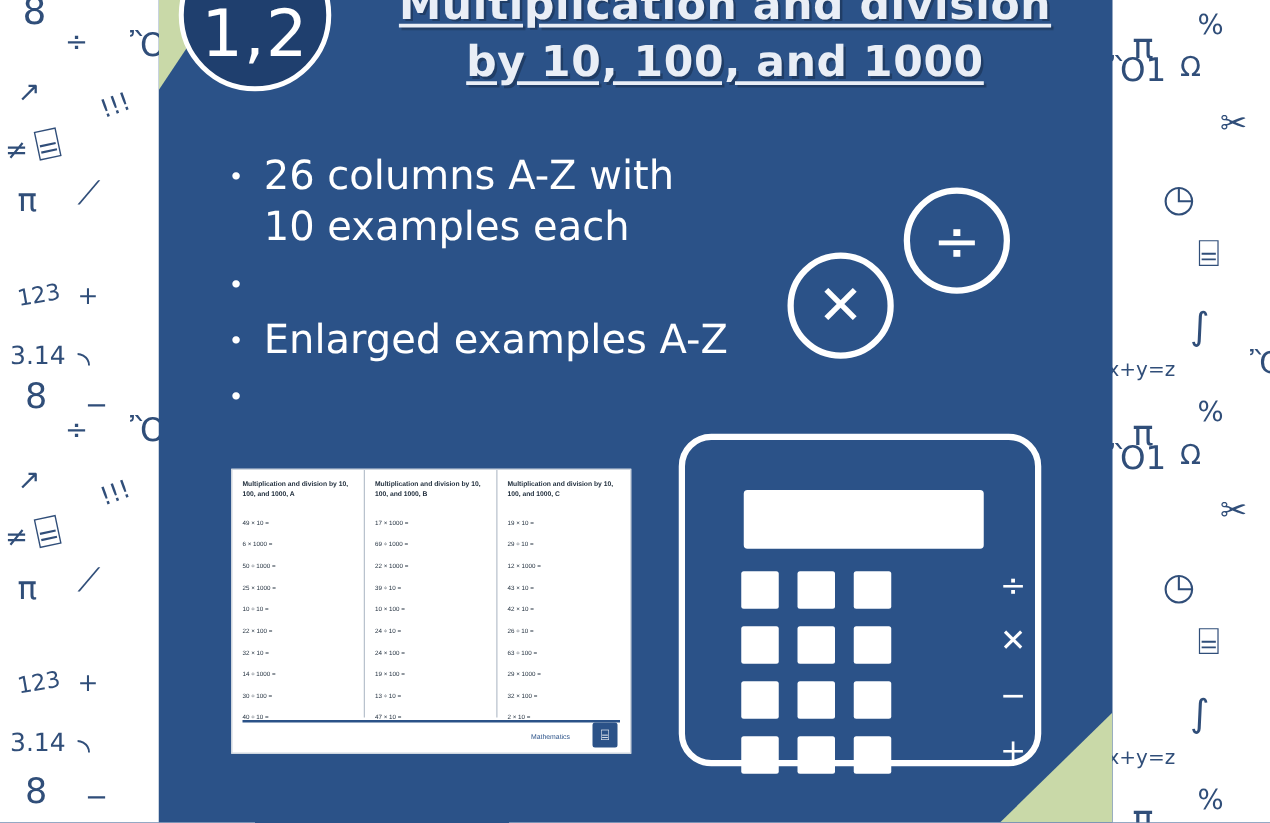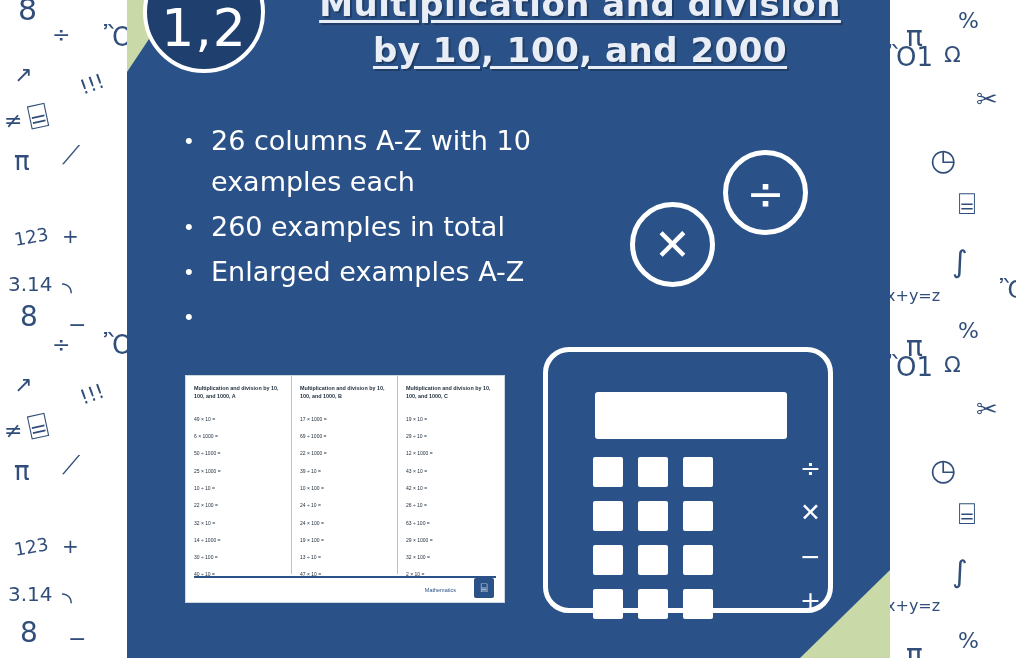--- a/index.html
+++ b/index.html
@@ -80,21 +80,21 @@
     display:flex;
     align-items:flex-start;
     margin-bottom:4px;
   }
   .bullet .dot{
     width:26px;flex:0 0 26px;
     font-size:22px;line-height:41px;
     text-align:left;
   }
   .bullet .txt{
-    font-size:27px;
+    font-size:32px;
     line-height:41px;
     font-family:"DejaVu Sans", sans-serif;
   }
   
   .op-circle{
     position:absolute;border-radius:50%;
     border:5px solid #ffffff;
     background:#2b5288;
     display:flex;align-items:center;justify-content:center;
     box-sizing:border-box;
@@ -236,35 +236,34 @@
     <div class="doodle" style="left: 958px; top: 628px; font-size: 22px; transform: rotate(0deg);">%</div>
     <div class="doodle" style="left: 906px; top: 638px; font-size: 28px; transform: rotate(0deg);">π</div>
   </div>
 
 <div class="panel"></div>
 <div class="wedge-tl"></div>
 <div class="wedge-br"></div>
 
 <div class="title-wrap">
   <div class="title-line">Multiplication and division</div>
-  <div class="title-line">by 10, 100, and 2000</div>
+  <div class="title-line">by 10, 100, and 1000</div>
 </div>
 
 <div class="badge">
   <span>1,2</span>
 </div>
 
 <div class="bullets" id="bullet-list">
     <div class="bullet">
       <div class="dot">•</div>
       <div class="txt">26 columns A-Z with 10 examples each</div>
     </div>
     <div class="bullet">
       <div class="dot">•</div>
-      <div class="txt">260 examples in total</div>
     </div>
     <div class="bullet">
       <div class="dot">•</div>
       <div class="txt">Enlarged examples A-Z</div>
     </div>
     <div class="bullet">
       <div class="dot">•</div>
     </div>
   </div>
 

